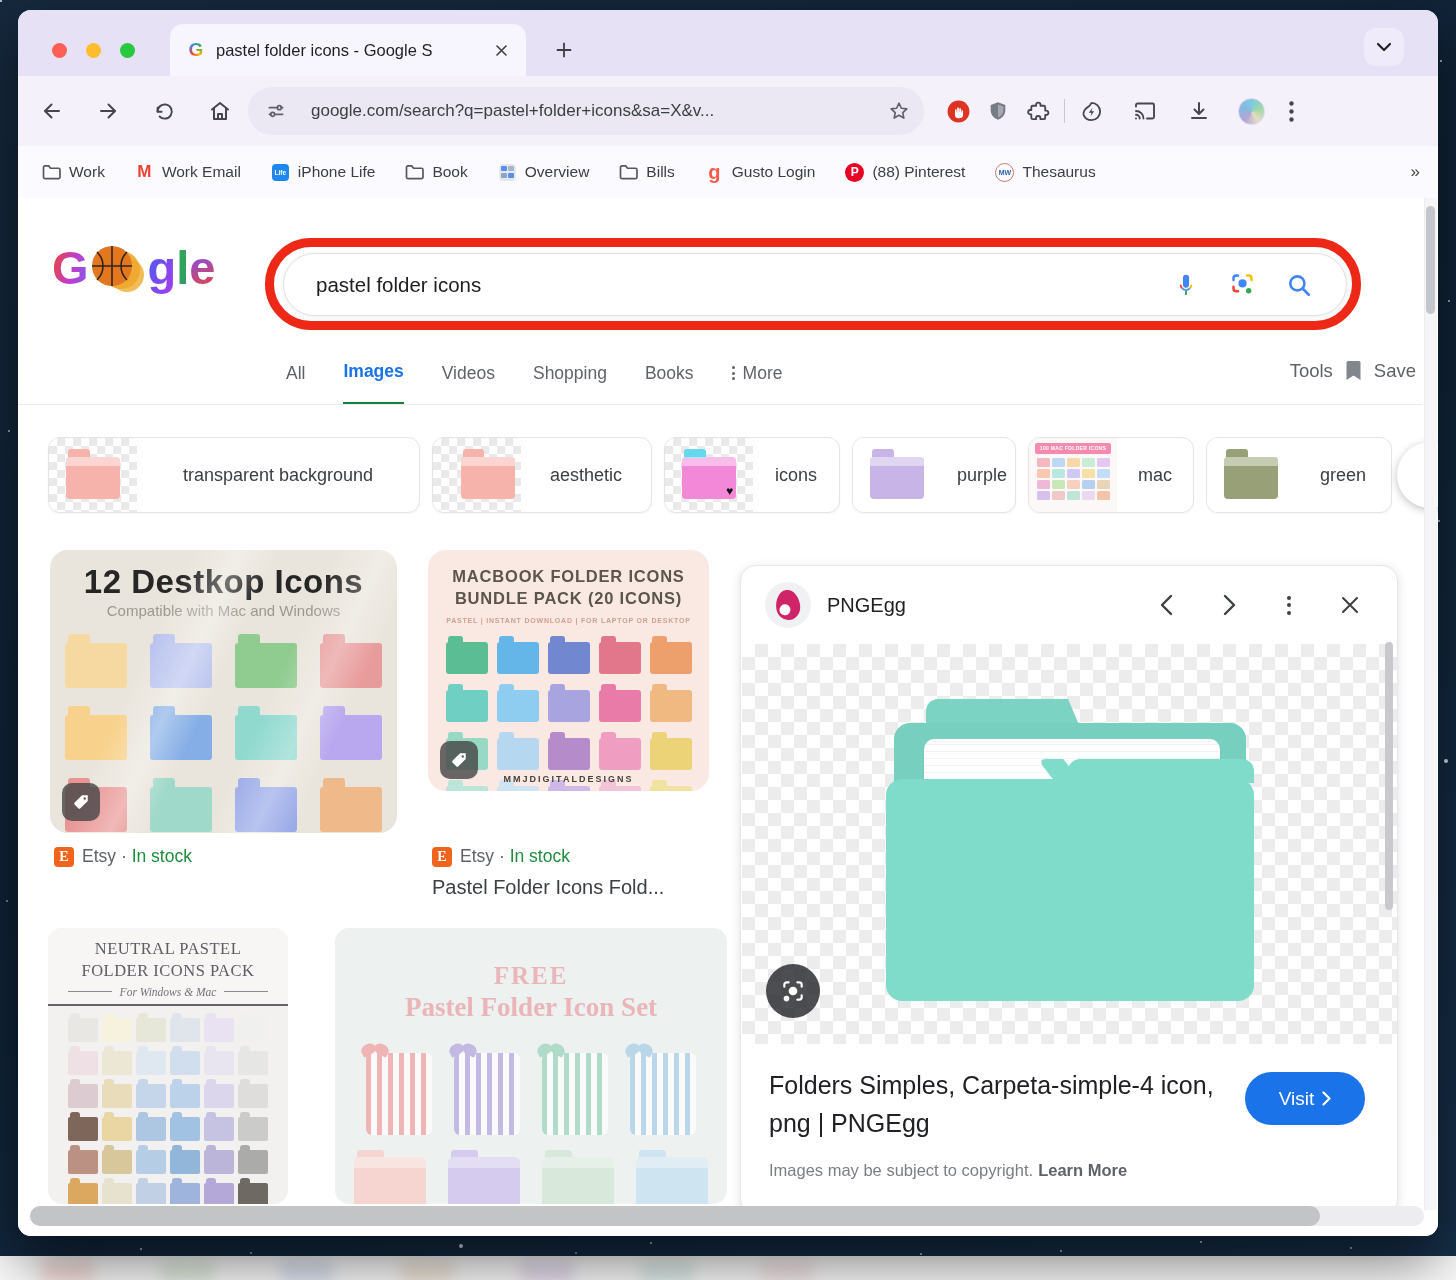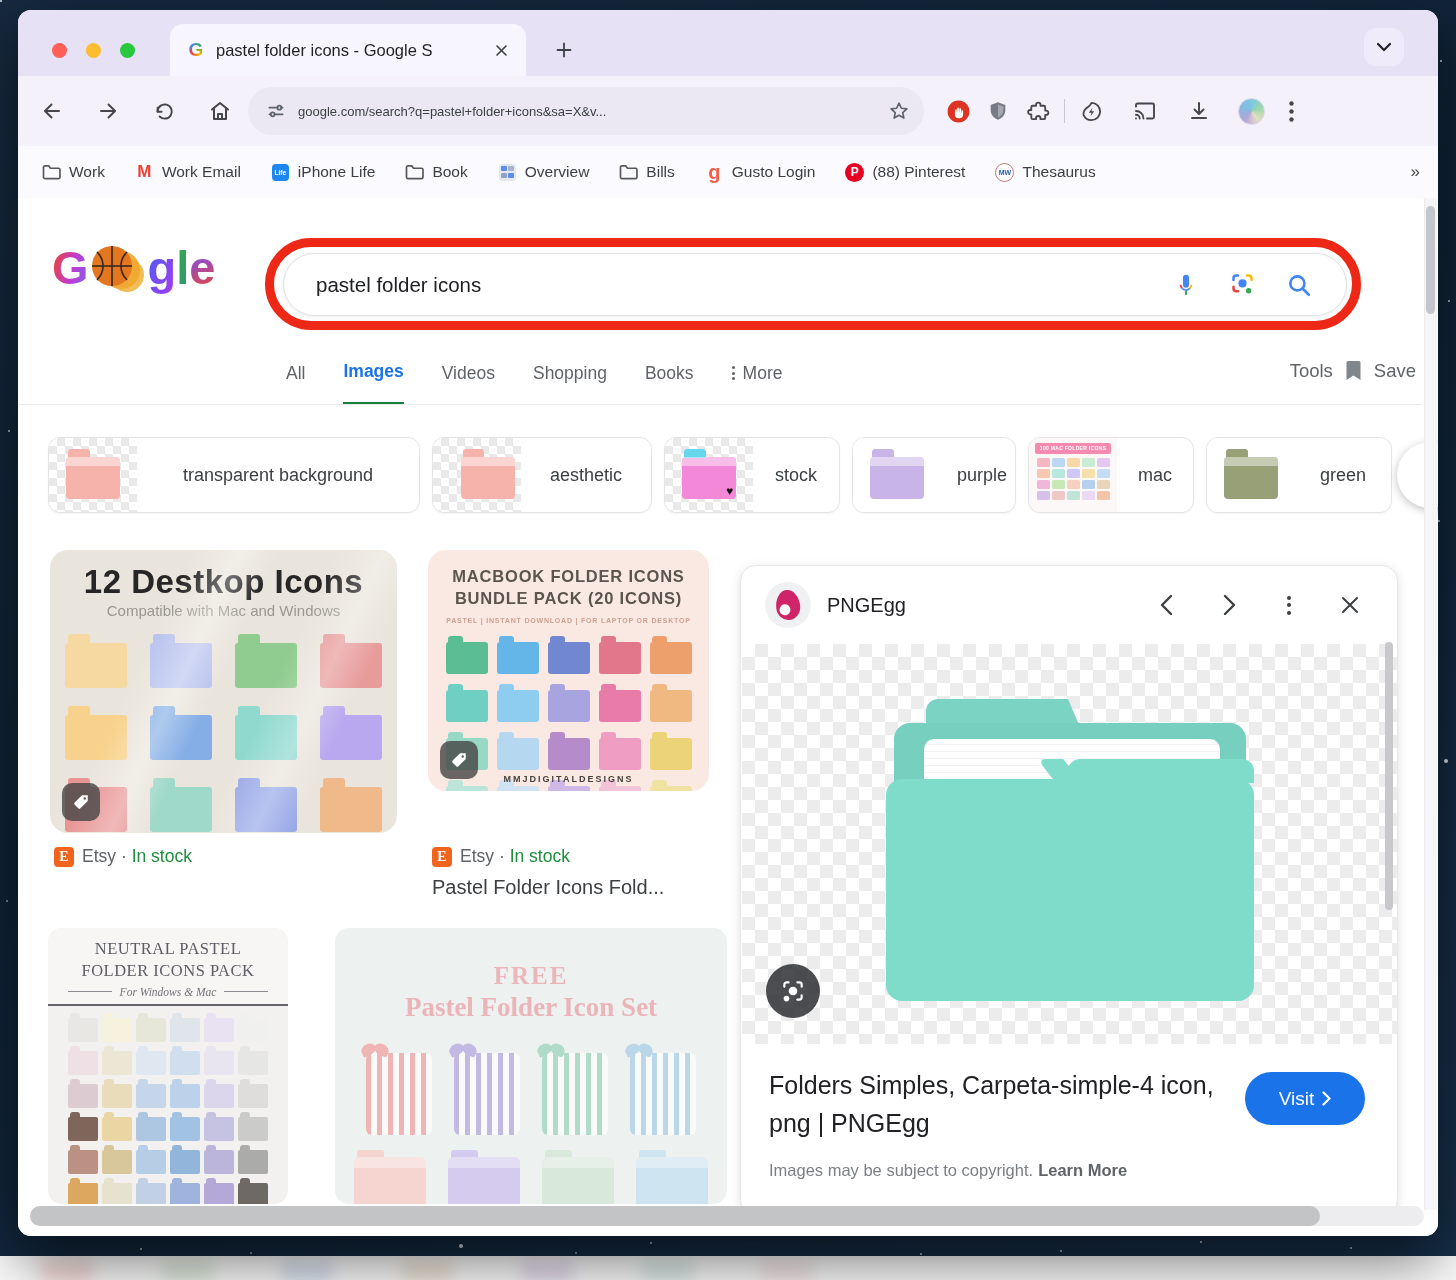--- a/index.html
+++ b/index.html
@@ -35,21 +35,21 @@
   .newtab-btn { position:absolute; left:530px; top:24px; width:32px; height:32px; border-radius:8px;
     display:flex; align-items:center; justify-content:center; }
   .strip-chevron { position:absolute; right:34px; top:18px; width:40px; height:38px; border-radius:12px;
     background:#f0ebfa; display:flex; align-items:center; justify-content:center; }
 
   .toolbar { position:absolute; left:0; top:66px; right:0; height:70px; background:#f4f1fb;
     display:flex; align-items:center; }
   .tb-ic { width:40px; height:40px; border-radius:50%; display:flex; align-items:center; justify-content:center; flex:0 0 auto; }
   .omnibox { margin-left:8px; width:676px; height:48px; border-radius:24px; background:#ebe8f3;
     display:flex; align-items:center; padding:0 14px 0 18px; }
-  .omni-url { flex:1; margin-left:12px; font-size:13px; color:#3c4043; white-space:nowrap; overflow:hidden; }
+  .omni-url { flex:1; margin-left:25px; font-size:17px; color:#3c4043; white-space:nowrap; overflow:hidden; }
   .ext-sep { width:1px; height:24px; background:#c9c5d4; margin:0 6px; }
   .avatar { width:27px; height:27px; border-radius:50%;
     background:conic-gradient(#7ec8e3,#9fd8a8,#e6ddc4,#b3a4d6,#88b8e0,#7ec8e3); border:1px solid #dcd6ec; }
 
   .bookmarks { position:absolute; left:0; top:136px; right:0; height:52px; background:#fbfafe;
     display:flex; align-items:center; padding:0 20px 0 24px; gap:30px; }
   .bm { display:flex; align-items:center; gap:8px; font-size:15.5px; color:#3d4043; white-space:nowrap; }
   .bm-ic { width:19px; height:19px; display:flex; align-items:center; justify-content:center; flex:0 0 auto; }
   .bm-gmail { color:#ea4335; font-weight:800; font-size:17px; }
   .bm-iph { width:17px; height:17px; background:#1e88f0; border-radius:4px; color:#fff; font-size:6.5px;
@@ -502,21 +502,21 @@
             <span class="cfold" style="background:#f6b3ab;left:62%"></span>
           </span>
         <span class="chip-label">aesthetic</span>
       </div>
       <div class="chip" style="width:176px">
         <span class="chip-thumb checker">
             <span class="cfold cute-tab" style="background:#f387d8">
               <span class="heart">♥</span>
             </span>
           </span>
-        <span class="chip-label">stock</span>
+        <span class="chip-label">icons</span>
       </div>
       <div class="chip" style="width:164px">
         <span class="chip-thumb" style="background:#fff">
             <span class="cfold" style="background:#c9b4e8"></span>
           </span>
         <span class="chip-label">purple</span>
       </div>
       <div class="chip" style="width:166px">
         <span class="chip-thumb" style="background:#fdf8f8">
           <span class="mac-head">100 MAC FOLDER ICONS</span>

